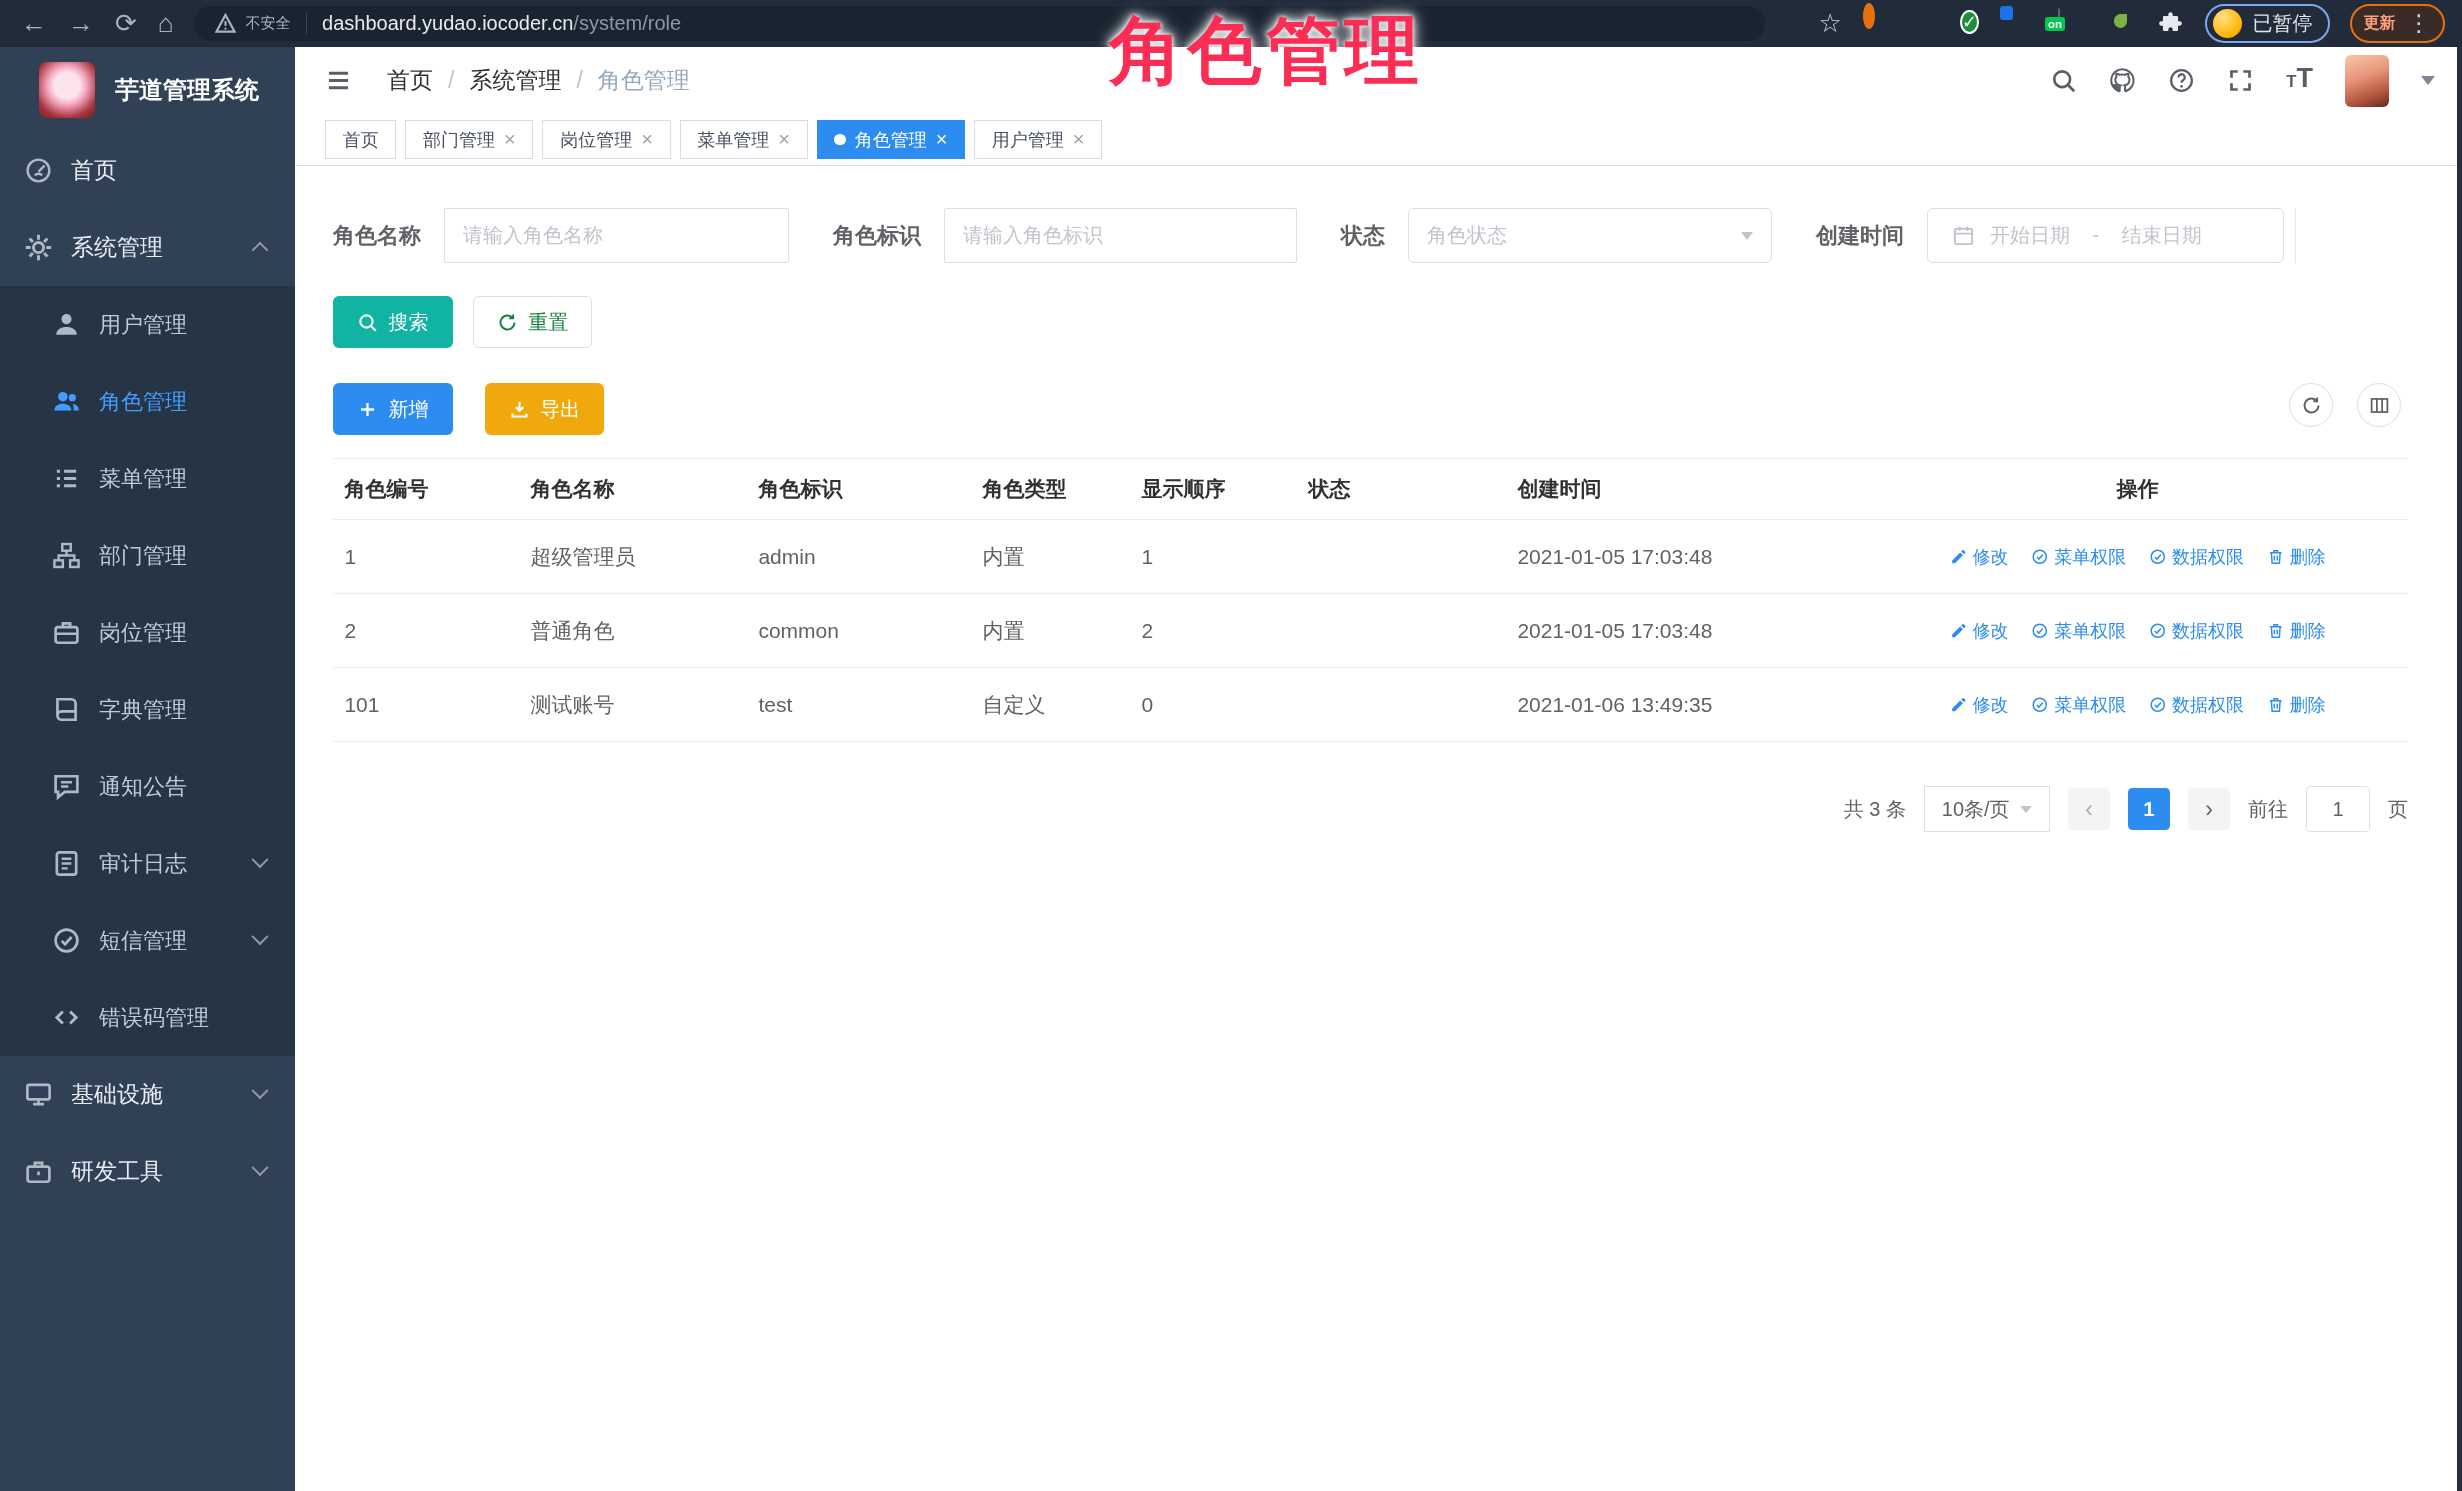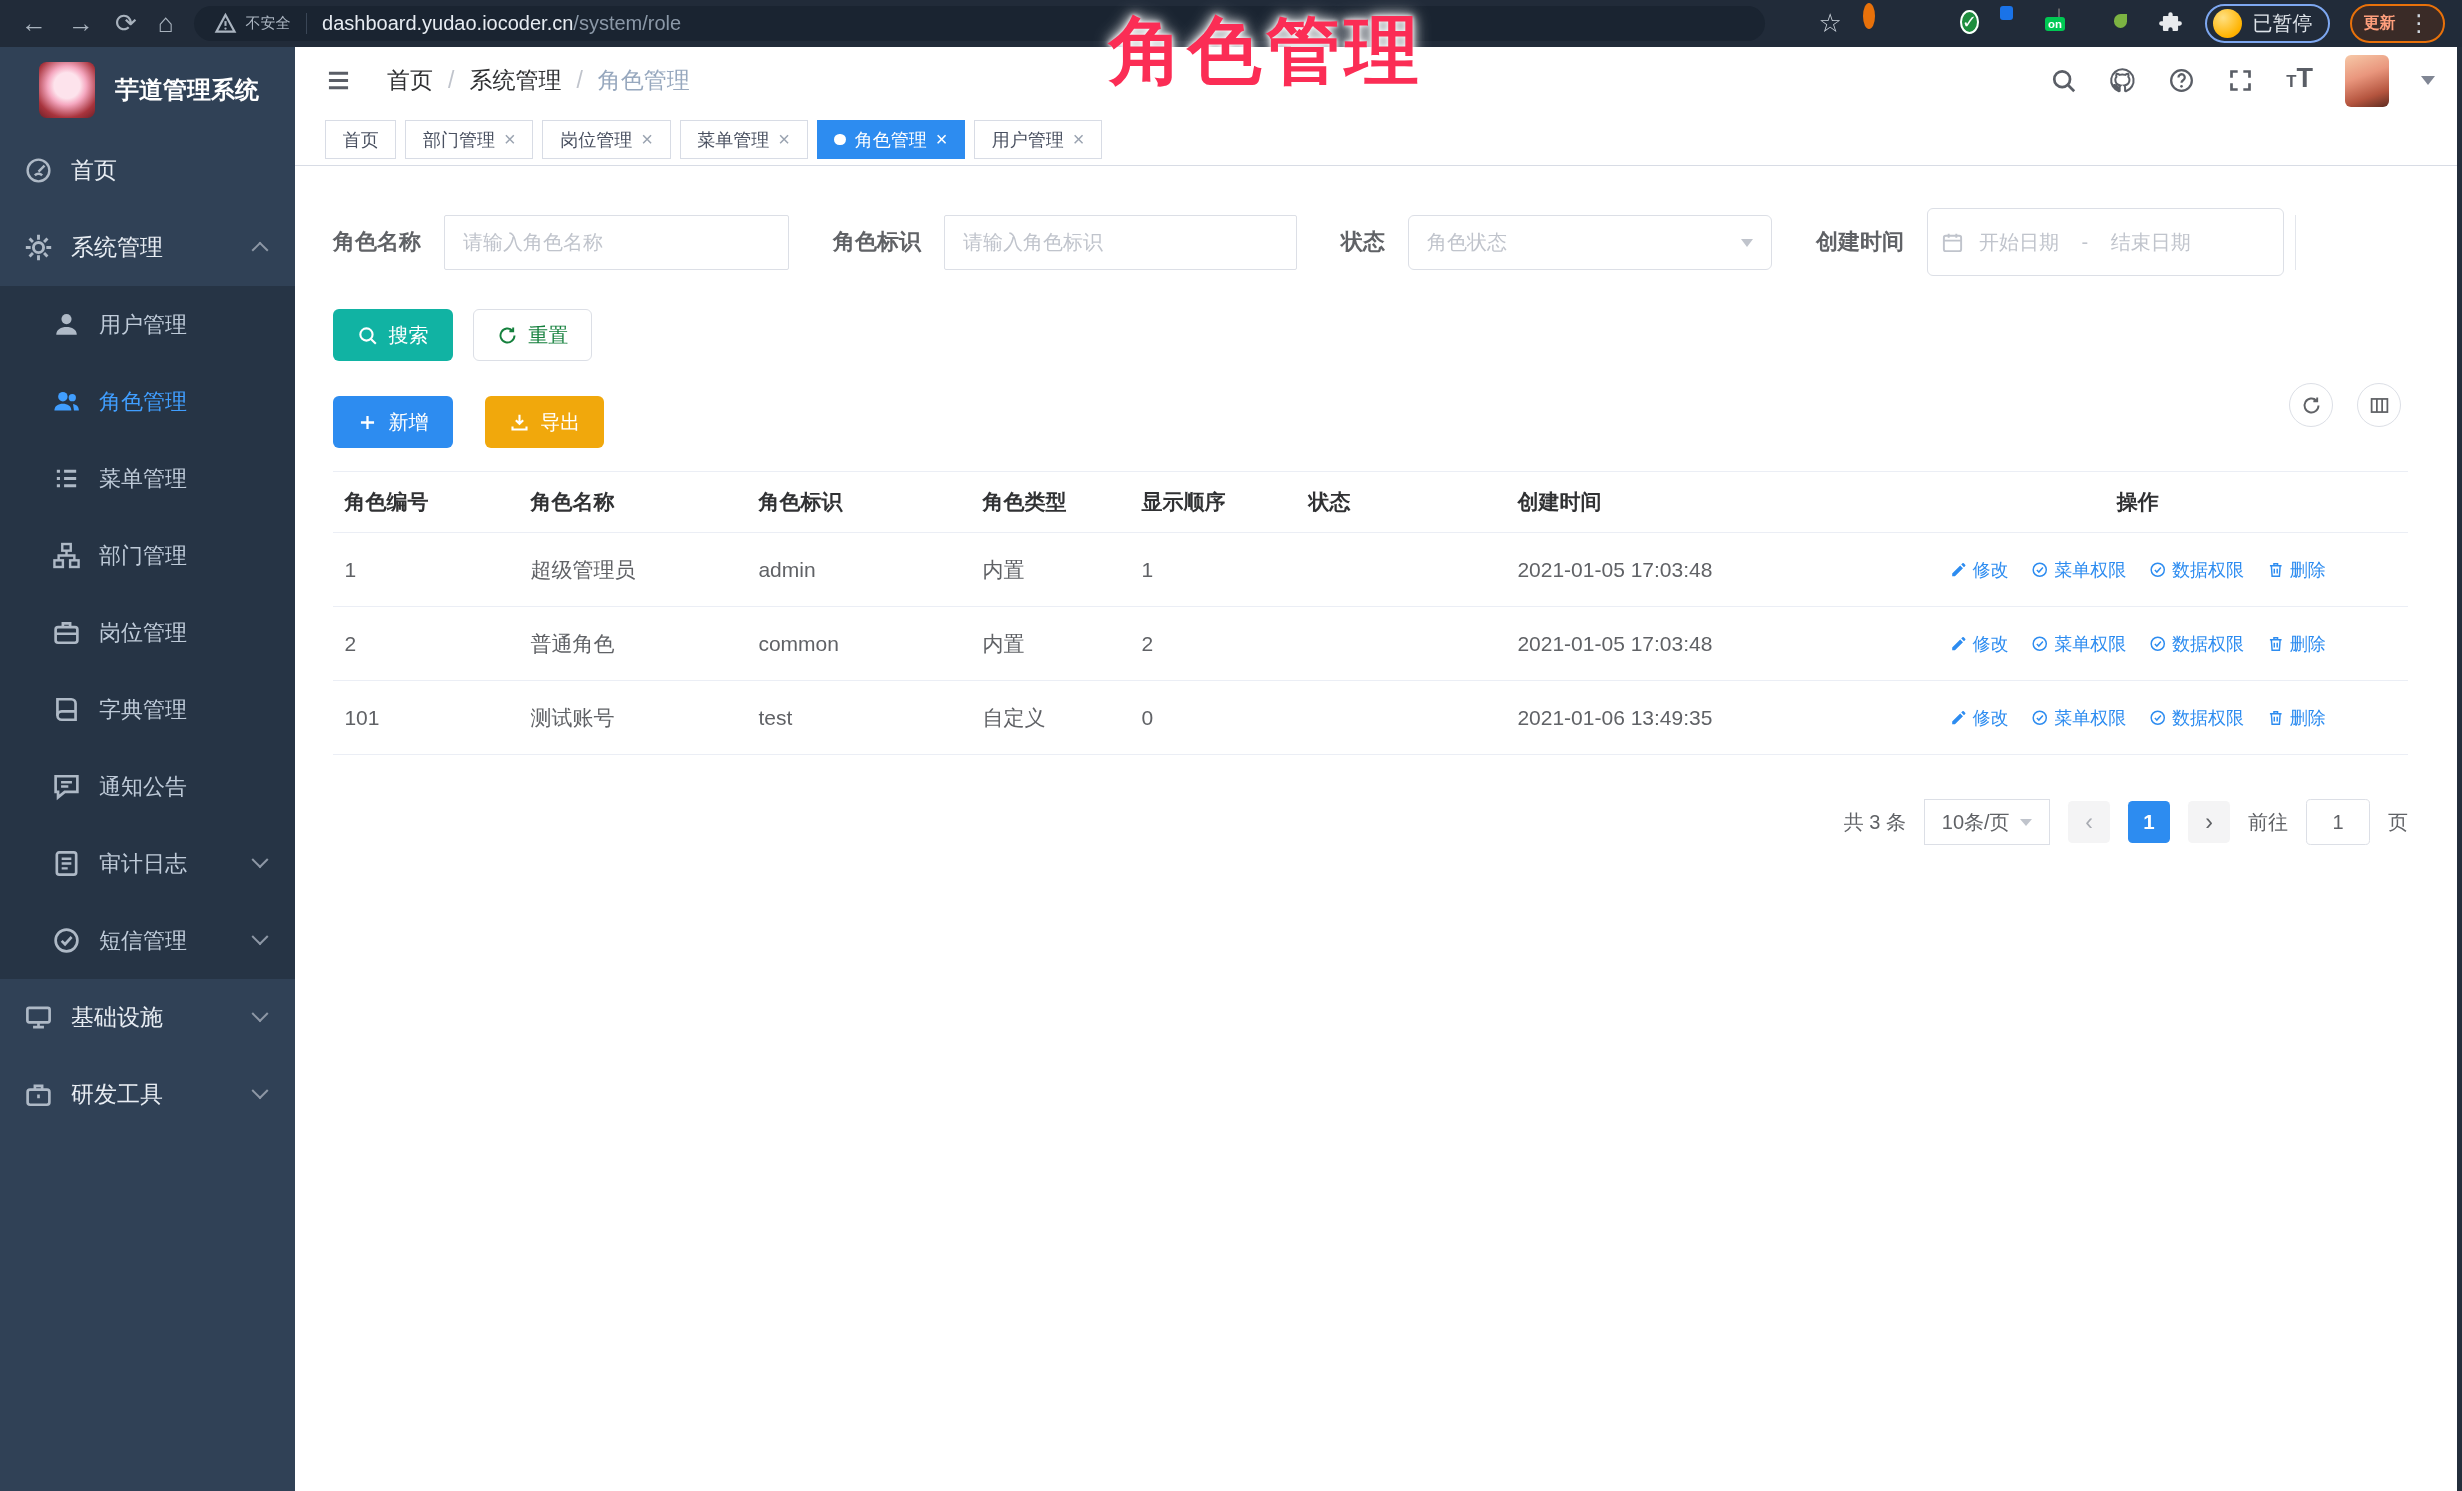--- a/index.html
+++ b/index.html
@@ -100,22 +100,22 @@
   .flabel { font-size:22px; font-weight:bold; color:#606266; margin-right:23px; white-space:nowrap; }
   .fitem { margin-right:44px; display:flex; align-items:center; }
   .tinput { height:55px; border:0.8px solid #dcdfe6; border-radius:2px; padding:0 18px;
             font-size:20px; color:#606266; outline:none; font-family:inherit; }
   .tinput::placeholder { color:#c0c4cc; }
   .sel { width:364px; height:55px; border:0.8px solid #dcdfe6; border-radius:6px; display:flex;
          align-items:center; padding:0 18px; cursor:pointer; }
   .sel .ph { color:#c0c4cc; font-size:20px; }
   .sel .caret { margin-left:auto; width:0; height:0; border:6.8px solid transparent;
                 border-top:8.3px solid #c0c4cc; margin-top:7.6px; }
-  .drange { width:357px; height:68px; border:0.8px solid #dcdfe6; border-radius:6px; display:flex;
-            align-items:center; gap:15px; padding:0 13px; color:#c0c4cc; font-size:20px; cursor:pointer; }
+  .drange { width:357px; height:55px; border:0.8px solid #dcdfe6; border-radius:6px; display:flex;
+            align-items:center; gap:15px; padding:0 24px; color:#c0c4cc; font-size:20px; cursor:pointer; }
   .drange .dico { width:23px; height:23px; color:#c0c4cc; flex:none; }
   .vdiv { width:1.5px; height:55px; background:#e3e6ec; margin-left:10.6px; }
 
   .btn { height:52px; border-radius:6px; font-size:20px; display:inline-flex; align-items:center;
          gap:10.6px; padding:0 23px; border:0.8px solid transparent; cursor:pointer; font-family:inherit; }
   .btn .bico { width:21px; height:21px; }
   .btn-search { background:#11b3a3; color:#fff; }
   .btn-reset { background:#fff; border-color:#dcdfe6; color:#15803d;justify-content:center; }
   .btn-add { background:#2d8cf0; color:#fff; }
   .btn-export { background:#f1a80c; color:#fff; }
@@ -385,20 +385,26 @@
         </svg>
       <span>审计日志</span>
       <span class="chev down"></span>
     </div>
     <div class="mitem">
       <svg class="mico" viewBox="0 0 38 38" width="29" height="29">
           <use href="#i-shieldck"></use>
         </svg>
       <span>短信管理</span>
       <span class="chev down"></span>
+    </div>
+    <div class="mitem">
+      <svg class="mico" viewBox="0 0 38 38" width="29" height="29">
+          <use href="#i-code"></use>
+        </svg>
+      <span>错误码管理</span>
     </div>
   </div>
   <div class="mitem">
     <svg class="mico" viewBox="0 0 38 38" width="29" height="29">
         <use href="#i-monitor"></use>
       </svg>
     <span>基础设施</span>
     <span class="chev down"></span>
   </div>
   <div class="mitem">

